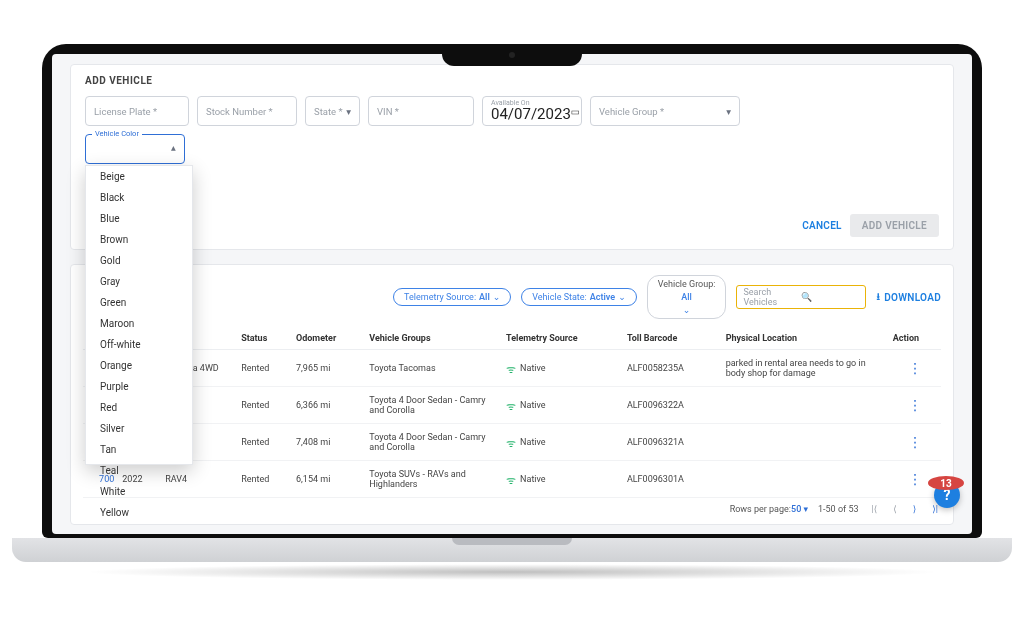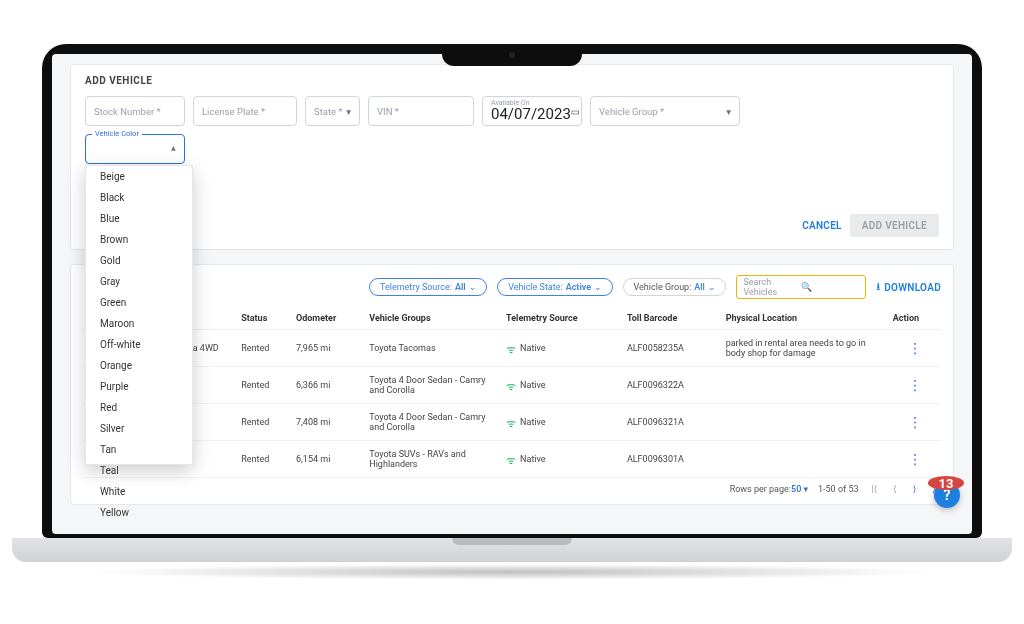--- a/index.html
+++ b/index.html
@@ -37,60 +37,60 @@
 
   .card-actions{display:flex; justify-content:flex-end; gap:8px; margin-top:50px; align-items:center;}
   .link-btn{color:#1d7fe0; font-size:10px; font-weight:600; letter-spacing:.3px; cursor:pointer;}
   .btn-disabled{background:#e9eaec; color:#9aa0a8; font-size:10px; font-weight:600; padding:6px 12px; border-radius:3px; letter-spacing:.3px;}
 
   
   .table-card{background:#fff; border:1px solid #e5e7eb; border-radius:4px; padding:10px 12px;}
   .filter-bar{display:flex; align-items:center; gap:10px; justify-content:flex-end; margin-bottom:8px; flex-wrap:wrap;}
   .chip{border:1px solid #3e82e6; color:#3e82e6; border-radius:12px; padding:3px 10px; font-size:9px; display:flex; align-items:center; gap:3px;}
   .chip .k{color:#3e82e6;} .chip .v{font-weight:600;}
-  .chip-plain{border-color:#d0d4db; color:#555;}
+  .chip-plain{border-color:#d0d4db; color:#555;flex-direction:column;}
   .chip-plain .k{color:#555;} .chip-plain .v{color:#3e82e6; font-weight:500;}
   .search{border:1px solid #eab308; border-radius:3px; height:24px; width:130px; display:flex; align-items:center; padding:0 6px; color:#9aa0a8;}
   .search span{flex:1; font-size:9px;}
   .dl{display:flex; align-items:center; gap:4px; color:#1d7fe0; font-size:10px; font-weight:600; letter-spacing:.3px; cursor:pointer;}
 
   table{width:100%; border-collapse:collapse; font-size:9px;}
   th{ text-align:left; font-weight:700; color:#333; padding:6px 4px; border-bottom:1px solid #eceef1;}
   td{ padding:8px 4px; border-bottom:1px solid #f1f2f4; color:#444; vertical-align:middle;}
   .linkish{color:#2f6fd6;}
   .native{display:flex; align-items:center; gap:4px;}
   .wifi{color:#24b36b; font-size:11px;}
   .kebab{color:#2f6fd6; font-size:14px; text-align:center; cursor:pointer;}
 
   .pager{display:flex; justify-content:flex-end; align-items:center; gap:10px; font-size:9px; color:#555; margin-top:6px;}
   .pp{display:flex; align-items:center; }
   .pp .sel{color:#2f6fd6; font-weight:500;}
   .nav-ico{color:#9aa0a8; padding:0 3px; cursor:pointer;}
   .nav-ico.active{color:#2f6fd6;}
 
   .help-fab{position:absolute; right:12px; bottom:26px; width:26px; height:26px; border-radius:50%; background:#1d7fe0; color:#fff; display:flex; align-items:center; justify-content:center; font-weight:700; font-size:14px; box-shadow:0 2px 6px rgba(0,0,0,.25);}
-  .help-fab .badge{position:absolute; top:-6px; left:-6px; background:#d64541; color:#fff; border-radius:50%; width:36px; height:14px; font-size:13px; display:flex; align-items:center; justify-content:center;}
+  .help-fab .badge{position:absolute; top:-6px; left:-6px; background:#d64541; color:#fff; border-radius:50%; width:36px; height:14px; font-size:10px; display:flex; align-items:center; justify-content:center;}
 </style>
 </head>
 <body>
 
 <div class="laptop">
   <div class="screen-bezel">
     <div class="notch"></div>
     <div class="screen">
       <div class="page">
 
         <div class="card">
           <div class="card-title">ADD VEHICLE</div>
           <div class="form-row">
+            <div class="field f-plate">
+                <span class="lbl">License Plate *</span>
+              </div>
             <div class="field f-stock">
                 <span class="lbl">Stock Number *</span>
-              </div>
-            <div class="field f-plate">
-                <span class="lbl">License Plate *</span>
               </div>
             <div class="field f-state">
                 <span class="lbl">State *</span>
                 <span class="chev">▾</span>
               </div>
             <div class="field f-vin">
                 <span class="lbl">VIN *</span>
               </div>
             <div class="field f-date">
               <span class="tiny">Available On</span>

